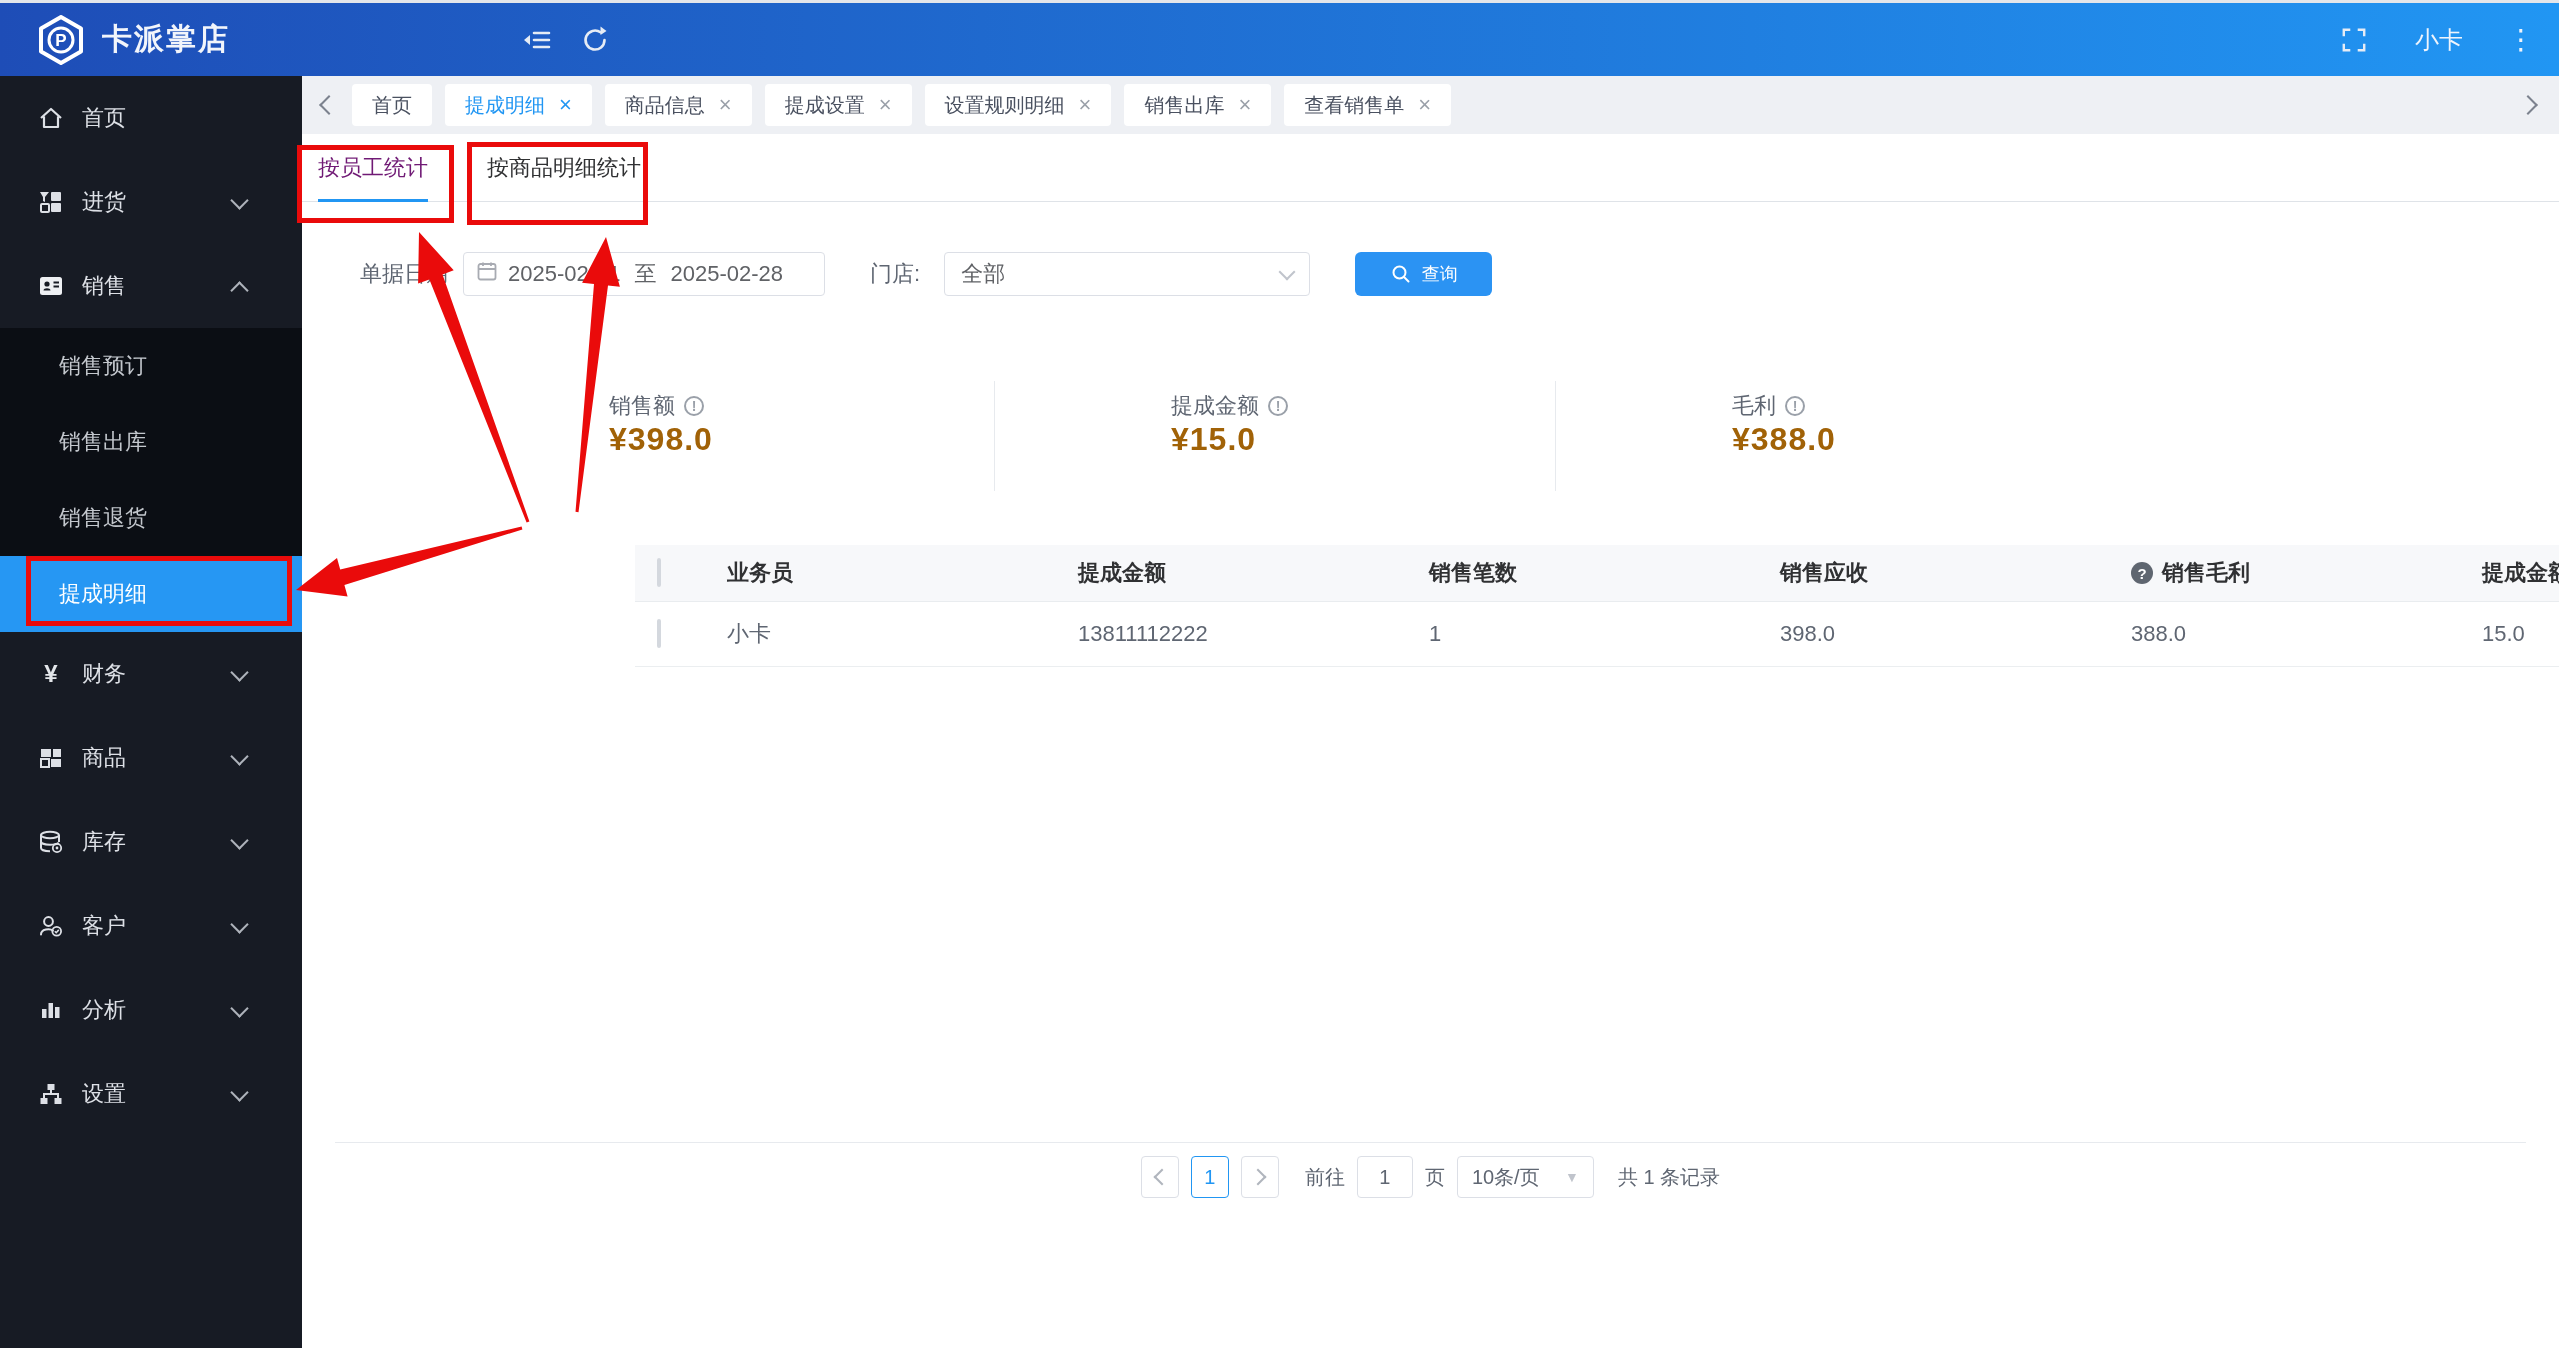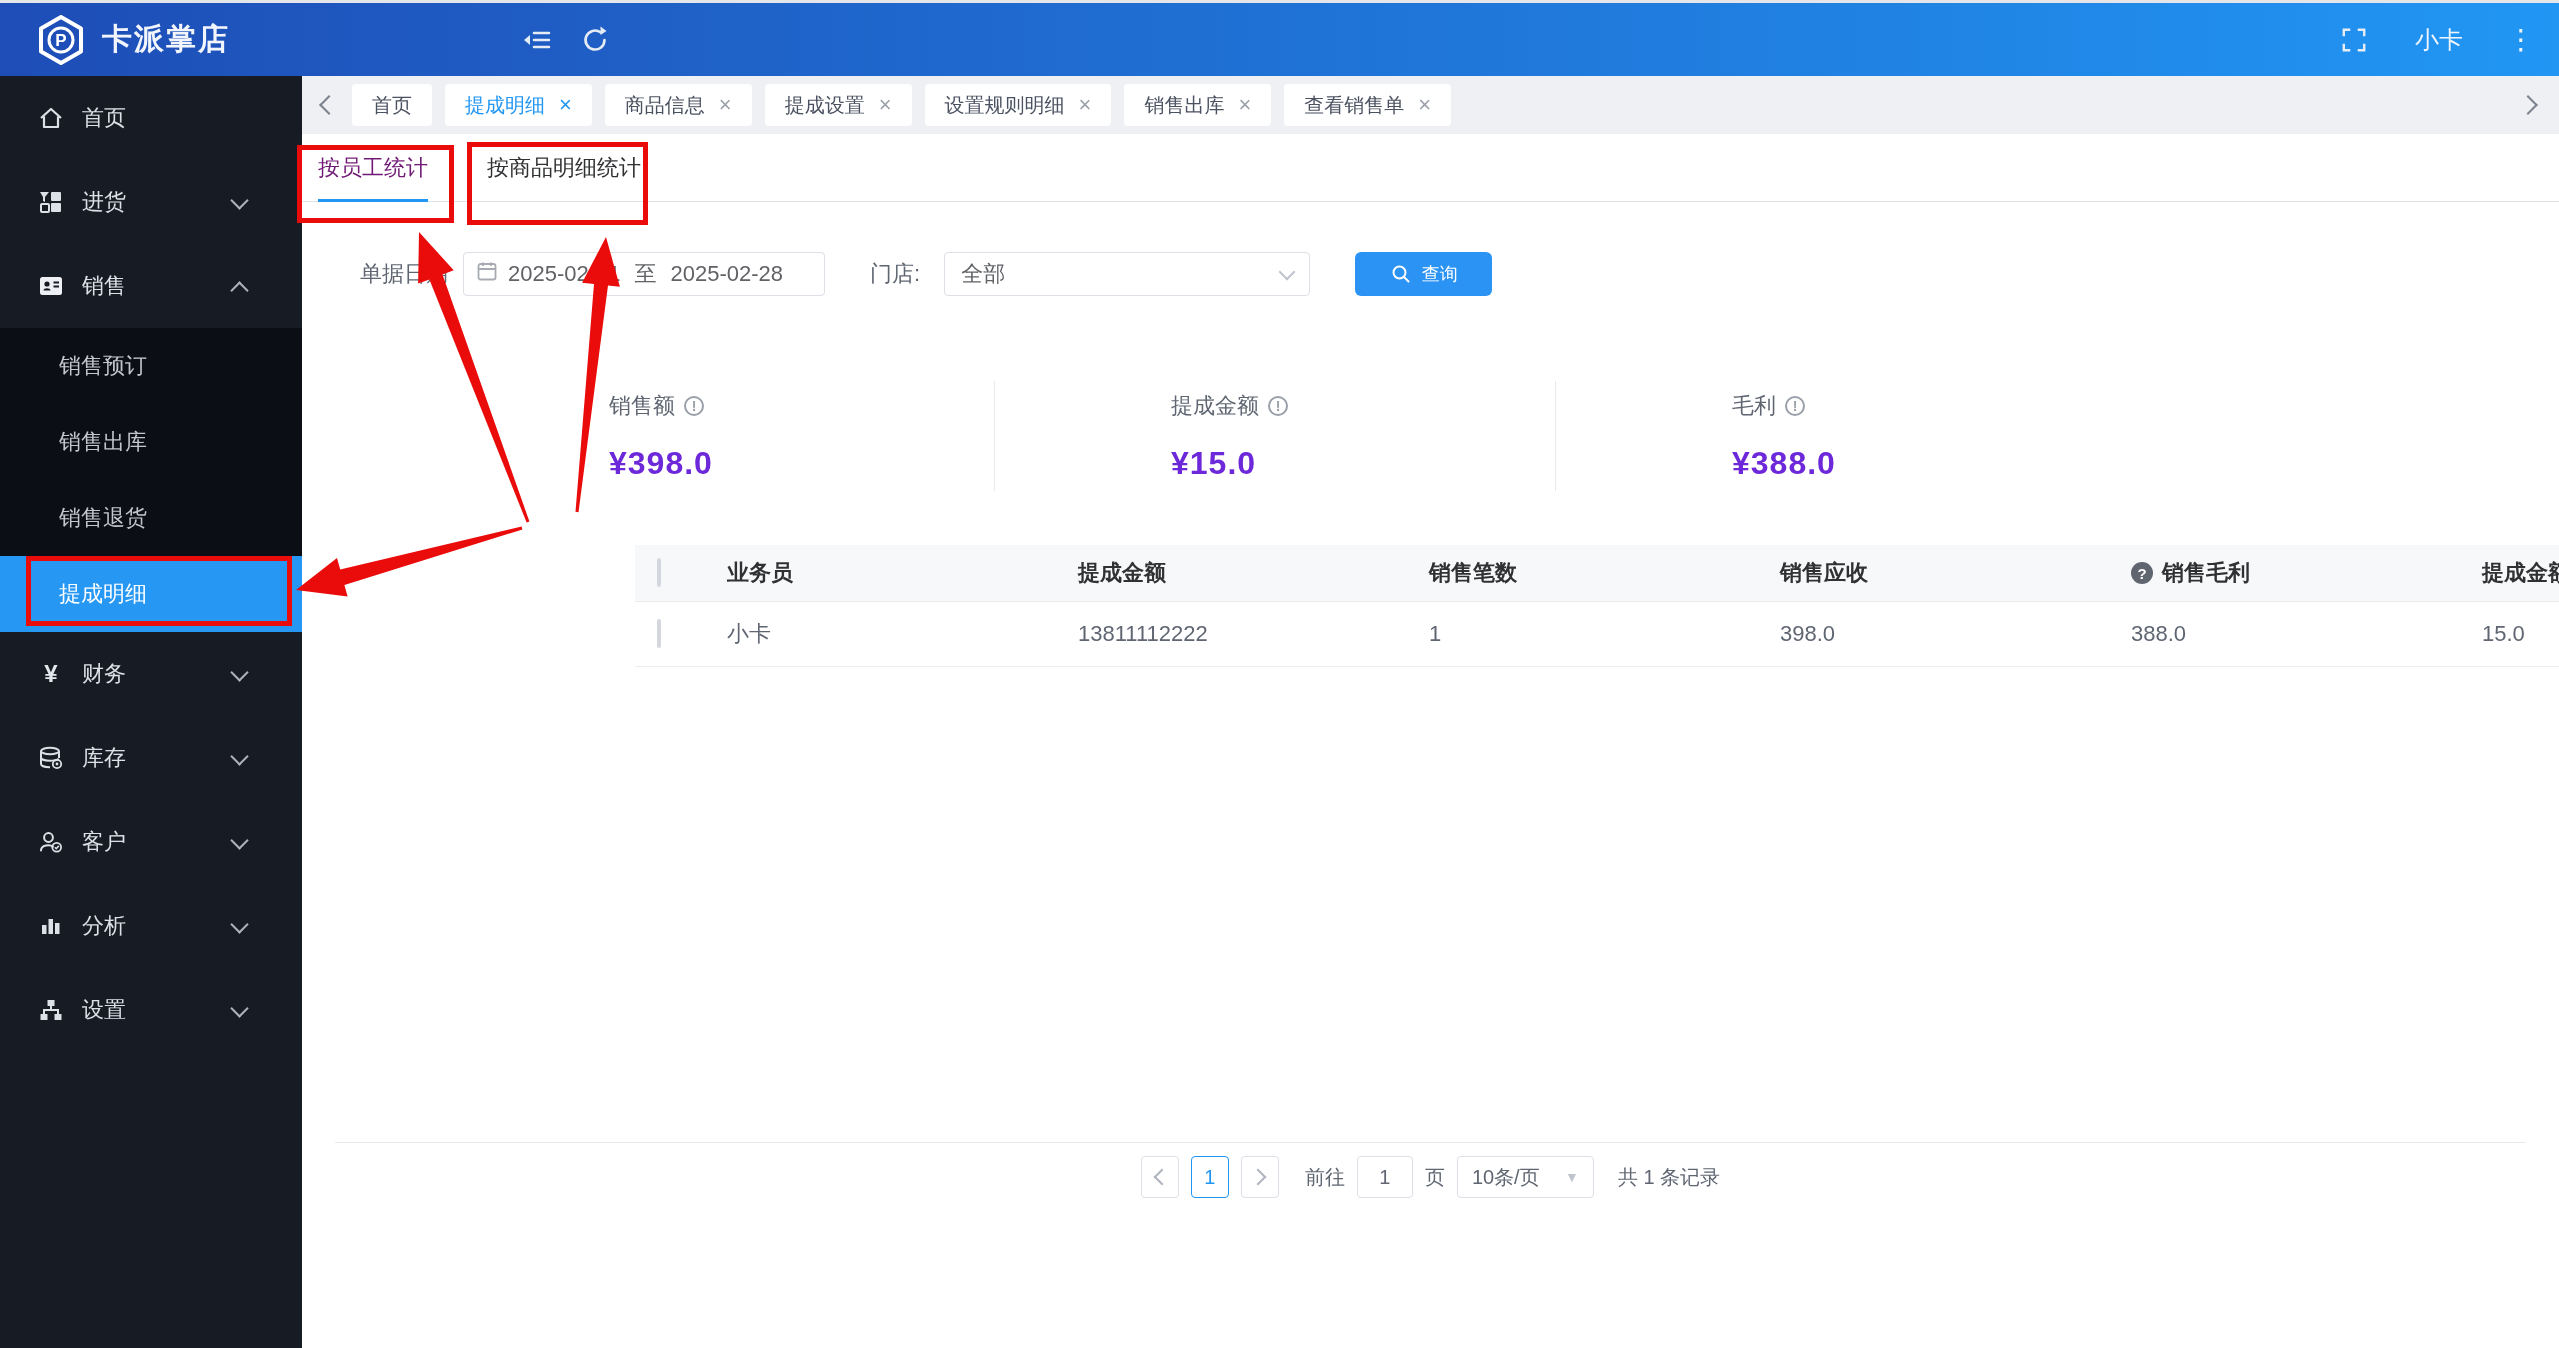--- a/index.html
+++ b/index.html
@@ -67,21 +67,21 @@
   .search-btn{margin-left:45px;width:137px;height:44px;border:none;border-radius:6px;background:#2b93f3;
     color:#fff;font-size:18px;display:flex;align-items:center;justify-content:center;gap:10px;cursor:pointer;
     font-family:inherit;}
 
   .stats{position:absolute;top:305px;left:131px;width:1683px;height:110px;display:flex;}
   .stat{width:561px;box-sizing:border-box;padding-left:176px;padding-top:10px;}
   .stat + .stat{border-left:1px solid #e7eaee;}
   .stat-label{font-size:22px;color:#5f6672;display:flex;align-items:center;gap:9px;}
   .info-icon{width:20px;height:20px;box-sizing:border-box;border:2px solid #9aa0a9;border-radius:50%;
     color:#9aa0a9;font-size:14px;display:flex;align-items:center;justify-content:center;font-weight:bold;}
-  .stat-value{margin-top:24px;font-size:32px;font-weight:bold;color:#6d28d9;letter-spacing:1px;}
+  .stat-value{font-size:32px;font-weight:bold;color:#a16207;letter-spacing:1px;}
 
   .table{position:absolute;left:333px;top:469px;width:2197px;font-size:22px;}
   .thead{height:56px;background:#f7f8fa;display:flex;align-items:center;font-weight:bold;color:#303133;
     border-bottom:1px solid #e9ecef;}
   .trow{height:64px;display:flex;align-items:center;color:#5f6672;border-bottom:1px solid #ebeef0;}
   .cell-check{width:92px;box-sizing:border-box;padding-left:22px;flex:0 0 auto;}
   .checkbox{width:22px;height:22px;box-sizing:border-box;border:2px solid #d4d8de;border-radius:4px;
     background:#fff;cursor:pointer;}
   .cell{width:351px;flex:0 0 auto;display:flex;align-items:center;gap:9px;text-align:center;}
   .cell.last{flex:1;}
@@ -195,20 +195,32 @@
       <span>提成明细</span>
     </div>
   </div>
 
   <div class="side-item">
     <span class="ic yen-ic">¥</span>
     <span>财务</span>
     <span class="chev down"></span>
   </div>
 
+  <div class="side-item">
+    <span class="ic">
+      <svg viewBox="0 0 26 26" width="26" height="26">
+        <rect x="3" y="4" width="10" height="8" fill="#dde0e6"></rect>
+        <rect x="15" y="4" width="8" height="8" fill="#dde0e6"></rect>
+        <rect x="3" y="14" width="8" height="8" fill="none" stroke="#dde0e6" stroke-width="2"></rect>
+        <rect x="13" y="14" width="10" height="8" fill="#dde0e6"></rect>
+      </svg>
+    </span>
+    <span>商品</span>
+    <span class="chev down"></span>
+  </div>
 
   <div class="side-item">
     <span class="ic">
       <svg viewBox="0 0 26 26" width="26" height="26">
         <ellipse cx="12" cy="6" rx="9" ry="3.2" fill="none" stroke="#dde0e6" stroke-width="2"></ellipse>
         <path d="M3 6 V19 c0 1.8 4 3.2 9 3.2 M21 6 V13" fill="none" stroke="#dde0e6" stroke-width="2"></path>
         <path d="M3 12.5 c0 1.8 4 3.2 9 3.2 4 0 7.5-.9 8.7-2" fill="none" stroke="#dde0e6" stroke-width="2"></path>
         <circle cx="19" cy="19" r="4.2" fill="none" stroke="#dde0e6" stroke-width="1.8"></circle>
         <circle cx="19" cy="19" r="1.4" fill="#dde0e6"></circle>
       </svg>

